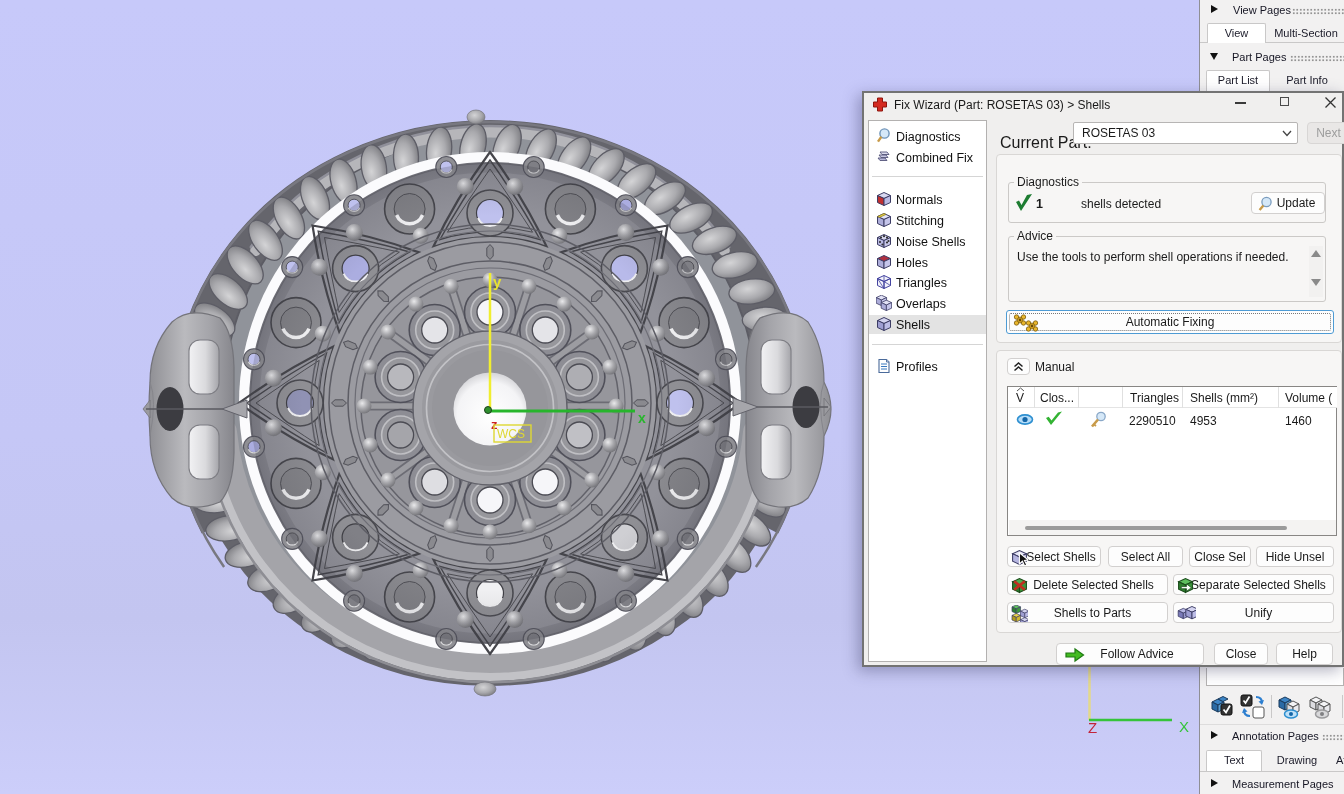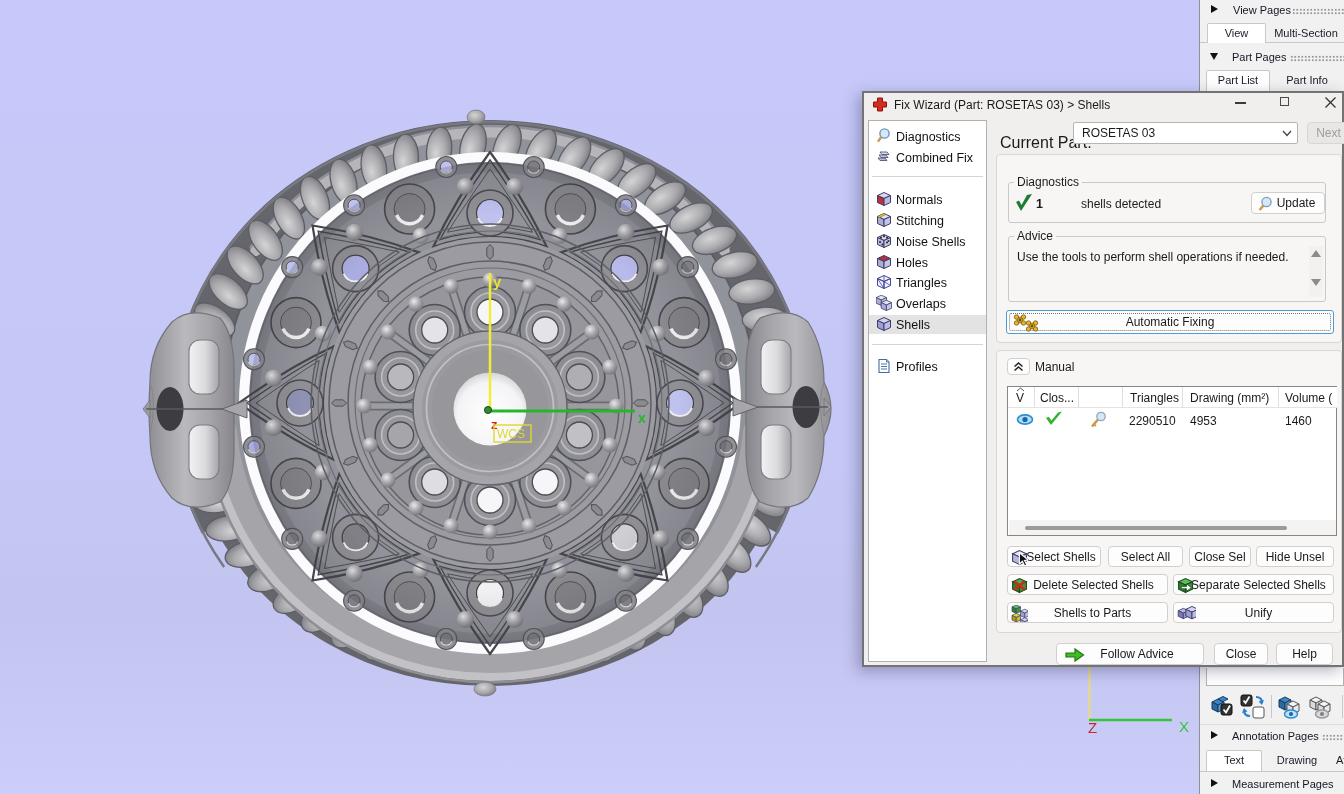--- a/index.html
+++ b/index.html
@@ -717,21 +717,21 @@
     </div>
  <div class="abs" style="left:171px;top:267px;font-size:12px">Manual</div>
  <div class="abs" style="left:143px;top:293px;width:330px;height:150px;background:#fff;border:1px solid #888684">
    <div class="abs" style="left:0px;top:0px;width:329px;height:21px;background:#fff;border-bottom:1px solid #e4e4e4"></div>
    <div class="abs" style="left:8px;top:4px;font-size:12px">V</div>
    <svg class="abs" style="left:8px;top:0px" width="9" height="5" viewBox="0 0 9 5">
         <path d="M1 4 L4.5 1 L8 4" fill="none" stroke="#555" stroke-width="1"></path>
       </svg>
    <div class="abs" style="left:32px;top:4px;font-size:12px">Clos...</div>
    <div class="abs" style="left:122px;top:4px;font-size:12px">Triangles</div>
-   <div class="abs" style="left:182px;top:4px;font-size:12px">Drawing (mm²)</div>
+   <div class="abs" style="left:182px;top:4px;font-size:12px">Shells (mm²)</div>
    <div class="abs" style="left:277px;top:4px;font-size:12px">Volume (</div>
    <div class="abs" style="left:26px;top:0;width:1px;height:21px;background:#e0e0e0"></div>
    <div class="abs" style="left:70px;top:0;width:1px;height:21px;background:#e0e0e0"></div>
    <div class="abs" style="left:114px;top:0;width:1px;height:21px;background:#e0e0e0"></div>
    <div class="abs" style="left:174px;top:0;width:1px;height:21px;background:#e0e0e0"></div>
    <div class="abs" style="left:270px;top:0;width:1px;height:21px;background:#e0e0e0"></div>
    <svg class="abs" style="left:8px;top:26px" width="18" height="13" viewBox="0 0 18 13">
         <ellipse cx="9" cy="6.5" rx="7.5" ry="4.6" fill="#b5dcf8" stroke="#2d8fd0" stroke-width="1.6"></ellipse>
         <circle cx="9" cy="6.5" r="2.6" fill="#1466a8"></circle>
       </svg>

